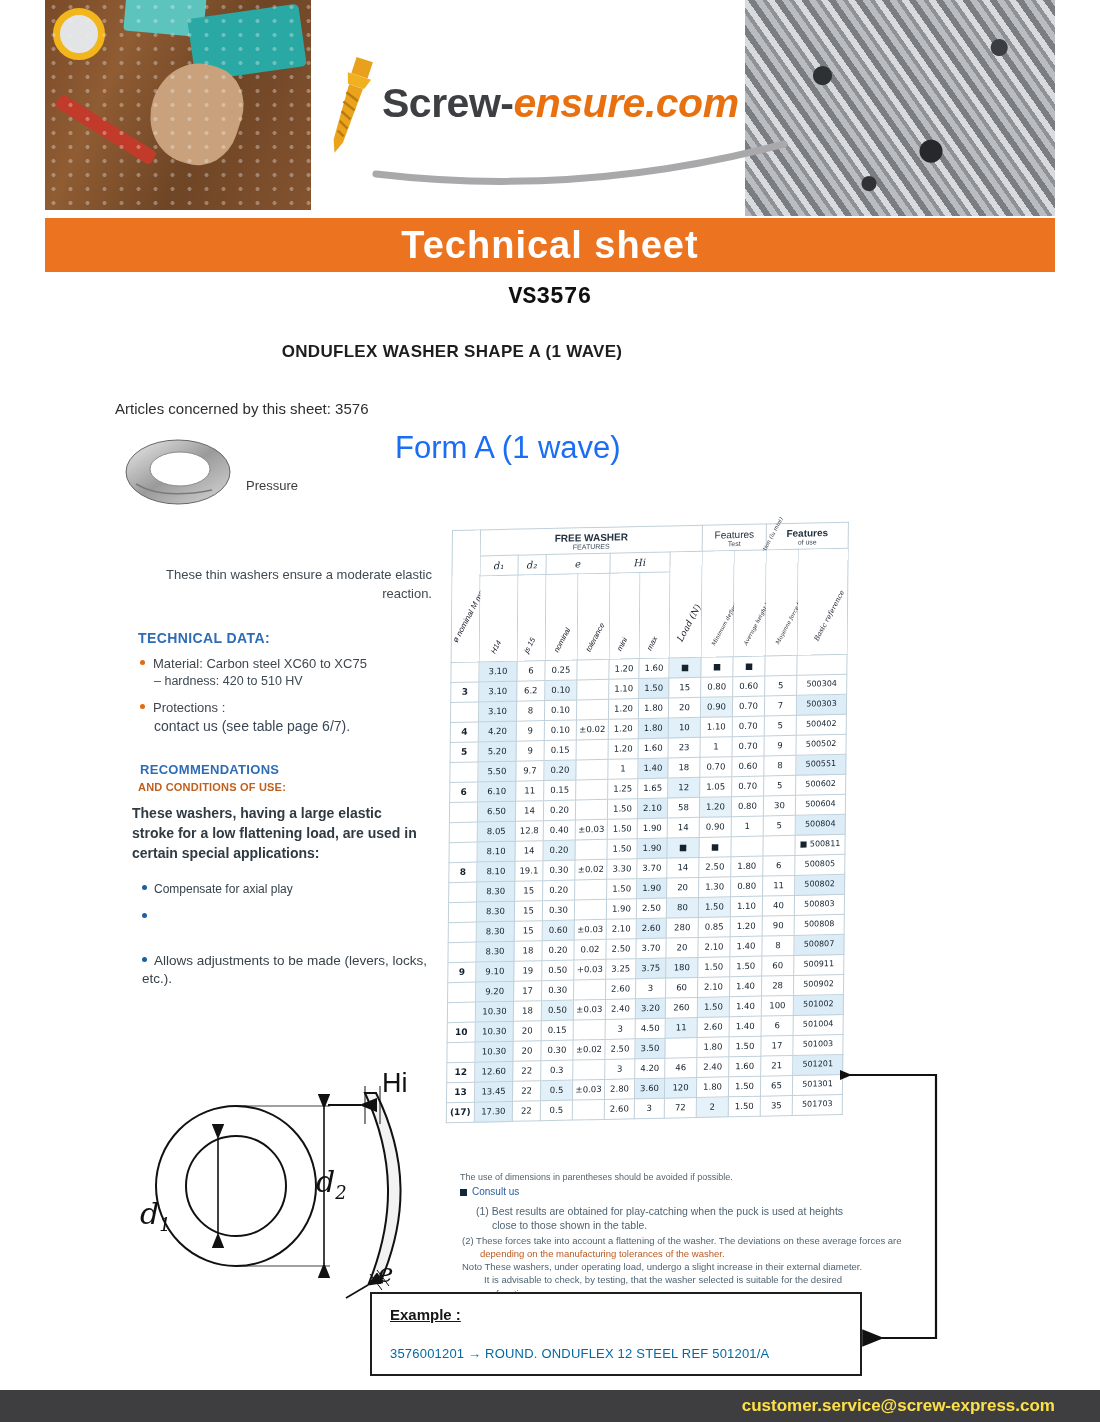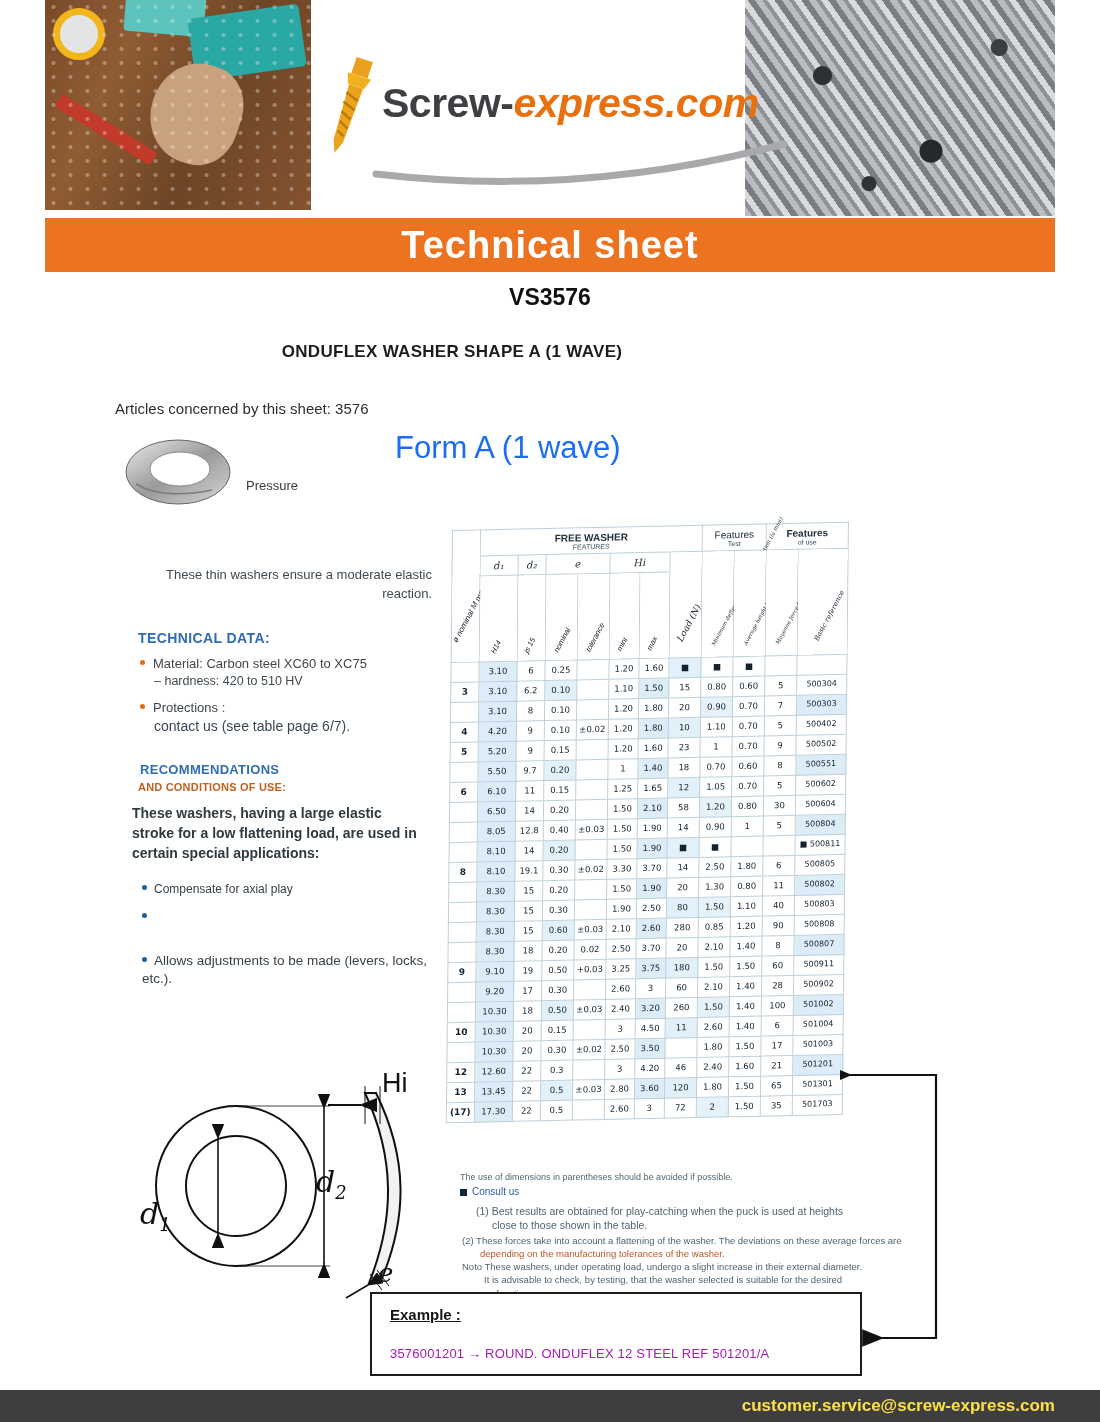--- a/index.html
+++ b/index.html
@@ -32,21 +32,21 @@
   .brand1 { color:#3e3f42; }
   .brand2 { color:#e8700e; font-style:italic; }
   .logo-swoosh { position:absolute; left:50px; top:84px; }
   .screw-icon { position:absolute; left:0; top:0; }
 
   
   .banner { left:45px; top:218px; width:1010px; height:54px; background:#ec7420; color:#fff;
     font-size:38px; font-weight:700; text-align:center; line-height:54px; letter-spacing:1px; }
 
   
-  .doc-code { left:0; top:284px; width:1100px; text-align:center; font-family:Liberation Sans, sans-serif; font-weight:700; font-size:23px; color:#101010; }
+  .doc-code { left:0; top:284px; width:1100px; text-align:center; font-family:Liberation Mono, monospace; font-weight:700; font-size:23px; color:#101010; }
   .subtitle { left:0; top:342px; width:904px; text-align:center; font-size:17px; font-weight:700; color:#1d1d1f; letter-spacing:.3px; }
   .articles { left:115px; top:400px; font-size:15px; color:#2e2e30; }
   .form-title { left:395px; top:430px; font-size:31px; color:#1b6ef3; font-weight:500; }
   .pressure { left:246px; top:478px; font-size:13px; color:#3c3c3e; }
   .washer-photo { left:122px; top:436px; }
 
   
   .intro { left:132px; top:566px; width:300px; font-size:13px; color:#3f4a52; line-height:1.45;text-align:right; }
   .tech-head { left:138px; top:630px; font-size:14px; font-weight:700; color:#2e6db6; letter-spacing:.4px; }
   .tech-item { left:140px; font-size:13px; color:#40464c; }
@@ -99,21 +99,21 @@
   .note1 .l2 { margin-left:16px; }
   .note2 { left:462px; top:1234px; font-size:9.5px; line-height:1.4; }
   .note2 .l2 { margin-left:18px; color:#b85a20; }
   .noto { left:462px; top:1260px; font-size:9.5px; line-height:1.4; }
   .noto .l2 { margin-left:22px; }
   .noto .l3 { margin-left:34px; }
 
   
   .example-box { left:370px; top:1292px; width:492px; height:84px; border:2px solid #1d1d1d; background:#fff; }
   .example-head { position:absolute; left:18px; top:12px; font-size:15px; font-weight:700; text-decoration:underline; color:#161616; }
-  .example-line { position:absolute; left:18px; top:52px; font-size:13px; color:#a21caf; letter-spacing:.2px;text-align:right; }
+  .example-line { position:absolute; left:18px; top:52px; font-size:13px; color:#0369a1; letter-spacing:.2px;text-align:right; }
 
   
   .diagram { left:118px; top:1058px; }
   .dim-label { position:absolute; font-family:"DejaVu Serif", serif; font-style:italic; color:#111; }
   .lbl-d1 { left:140px; top:1168px; font-size:30px;margin-top:28px; }
   .lbl-d2 { left:316px; top:1164px; font-size:30px; }
   .lbl-hi { left:382px; top:1068px; font-size:27px; font-family:"Liberation Sans", sans-serif; font-style:normal; }
   .lbl-e  { left:378px; top:1258px; font-size:26px; }
   .dim-label sub { font-size:60%; }
 
@@ -139,21 +139,21 @@
       <rect x="13" y="6" width="14" height="14" fill="#e9a01c"></rect>
       <path d="M10 20 h20 l-3 9 h-14 z" fill="#f0b01f"></path>
       <path d="M14 29 h12 L24 76 l-4 10 -4 -10 z" fill="#eaa31a"></path>
       <path d="M14 36 l11 4 M14 44 l11 4 M15 52 l9 4 M16 60 l8 4 M17 68 l6 3" stroke="#b97a10" stroke-width="2" fill="none"></path>
     </g>
   </svg>
   <svg class="logo-swoosh" width="420" height="56" viewBox="0 0 420 56">
     <path d="M6 40 Q 210 64 414 10" stroke="#a9a9ab" stroke-width="7" fill="none" stroke-linecap="round"></path>
   </svg>
   <div class="logo-text">
-    <span class="brand1">Screw-</span><span class="brand2">express.com</span>
+    <span class="brand1">Screw-</span><span class="brand2">ensure.com</span>
   </div>
 </div>
 
 <div class="abs banner">Technical sheet</div>
 
 <div class="abs doc-code">VS3576</div>
 <div class="abs subtitle">ONDUFLEX WASHER SHAPE A (1 WAVE)</div>
 <div class="abs articles">Articles concerned by this sheet: 3576</div>
 <div class="abs form-title">Form A (1 wave)</div>
 

